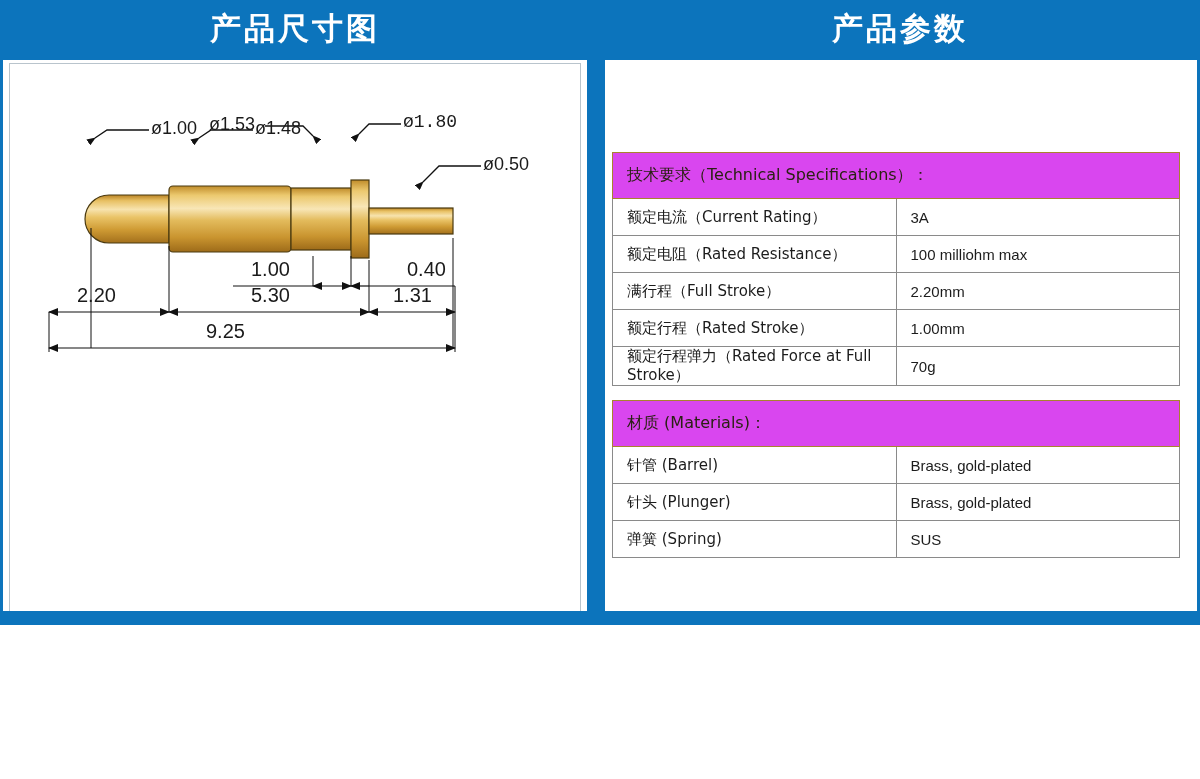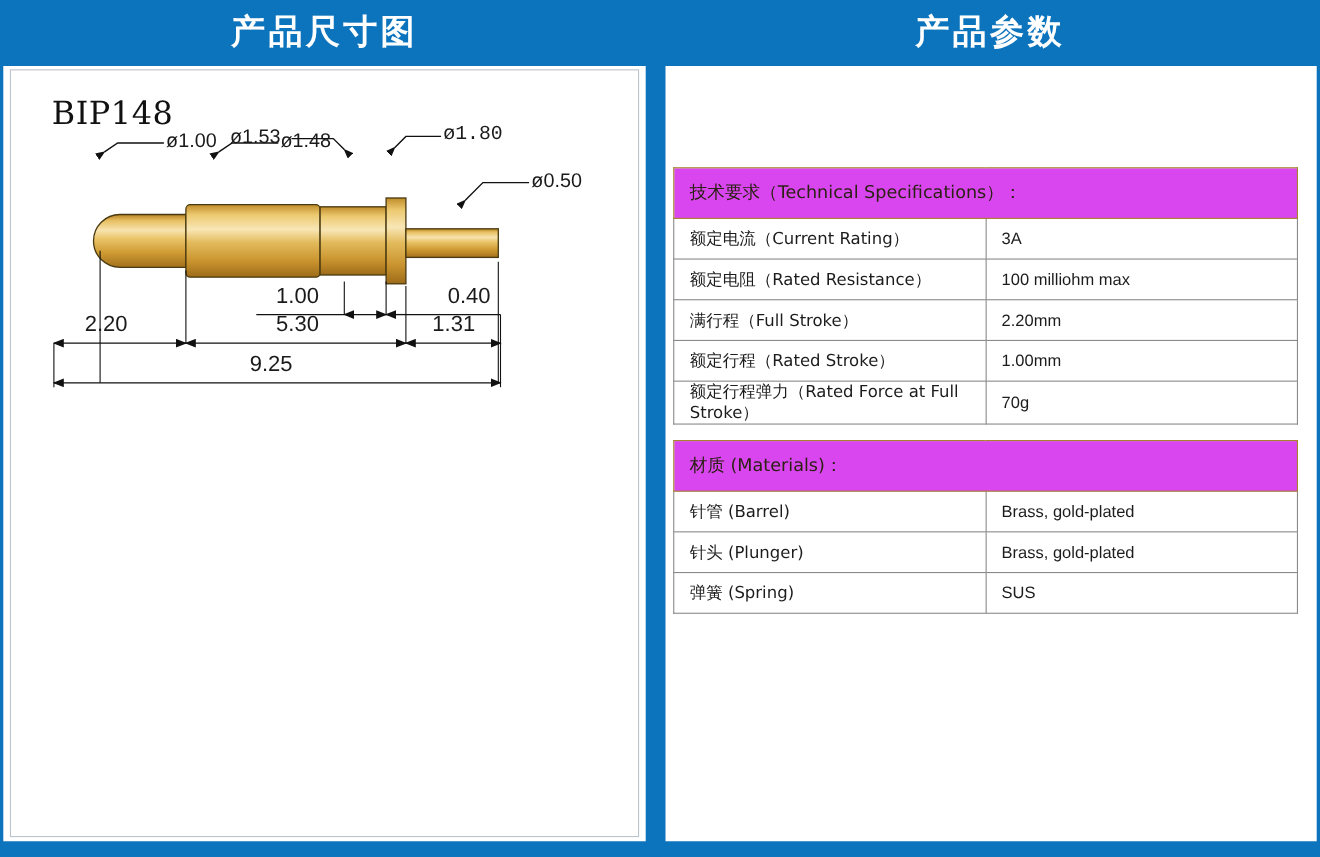--- a/index.html
+++ b/index.html
@@ -4,21 +4,21 @@
 <style>
   * { box-sizing: border-box; }
   html, body {
     margin: 0; padding: 0;
     width: 1200px; height: 779px;
     background: #ffffff;
     font-family: "Liberation Sans", sans-serif;
   }
   #page {
     position: relative;
-    width: 1200px; height: 779px;
+    width: 1200px; height: 625px;
     background: #0c74bc;
     overflow: hidden;
   }
 
   
   .header-band {
     position: absolute;
     top: 0; height: 57px;
     background: #0c74bc;
     display: flex; align-items: center; justify-content: center;
@@ -133,21 +133,20 @@
 
   <div class="header-band" id="header-right">
     <span class="header-title">产品参数</span>
   </div>
 
   <div class="panel" id="panel-left">
     <div id="drawing-frame"></div>
 
     <div id="drawing">
 
-      <div id="model-number">BIP148</div>
 
       <svg width="584" height="705" viewBox="0 0 584 705" style="position:absolute;left:0;top:0;">
         <defs>
           <linearGradient id="goldV" x1="0" y1="0" x2="0" y2="1">
             <stop offset="0" stop-color="#b98325"></stop>
             <stop offset="0.12" stop-color="#e8c063"></stop>
             <stop offset="0.30" stop-color="#f7e3ae"></stop>
             <stop offset="0.46" stop-color="#eac468"></stop>
             <stop offset="0.72" stop-color="#cf9b34"></stop>
             <stop offset="1" stop-color="#a3701c"></stop>
@@ -228,21 +227,21 @@
       <div class="dim-label dia-label" style="left:252px; top:58px;">ø1.48</div>
       <div class="dim-label dia-label" style="left:206px; top:54px;">ø1.53</div>
       <div class="dim-label dia-label" style="left:400px; top:52px;font-family:Liberation Mono, monospace;">ø1.80</div>
       <div class="dim-label dia-label" style="left:480px; top:94px;">ø0.50</div>
 
       <div class="dim-label lin-label" style="left:74px; top:224px;">2.20</div>
       <div class="dim-label lin-label" style="left:248px; top:224px;">5.30</div>
       <div class="dim-label lin-label" style="left:248px; top:198px;text-align:right;">1.00</div>
       <div class="dim-label lin-label" style="left:404px; top:198px;">0.40</div>
       <div class="dim-label lin-label" style="left:390px; top:224px;">1.31</div>
-      <div class="dim-label lin-label" style="left:224px; top:260px;">9.25</div>
+      <div class="dim-label lin-label" style="left:203px; top:260px;">9.25</div>
     </div>
   </div>
 
   <div class="panel" id="panel-right">
 
     <table class="spec-table" id="table-tech">
       <tbody>
         <tr class="thead">
           <td class="cn" colspan="2">技术要求（Technical Specifications）：</td>
         </tr>

